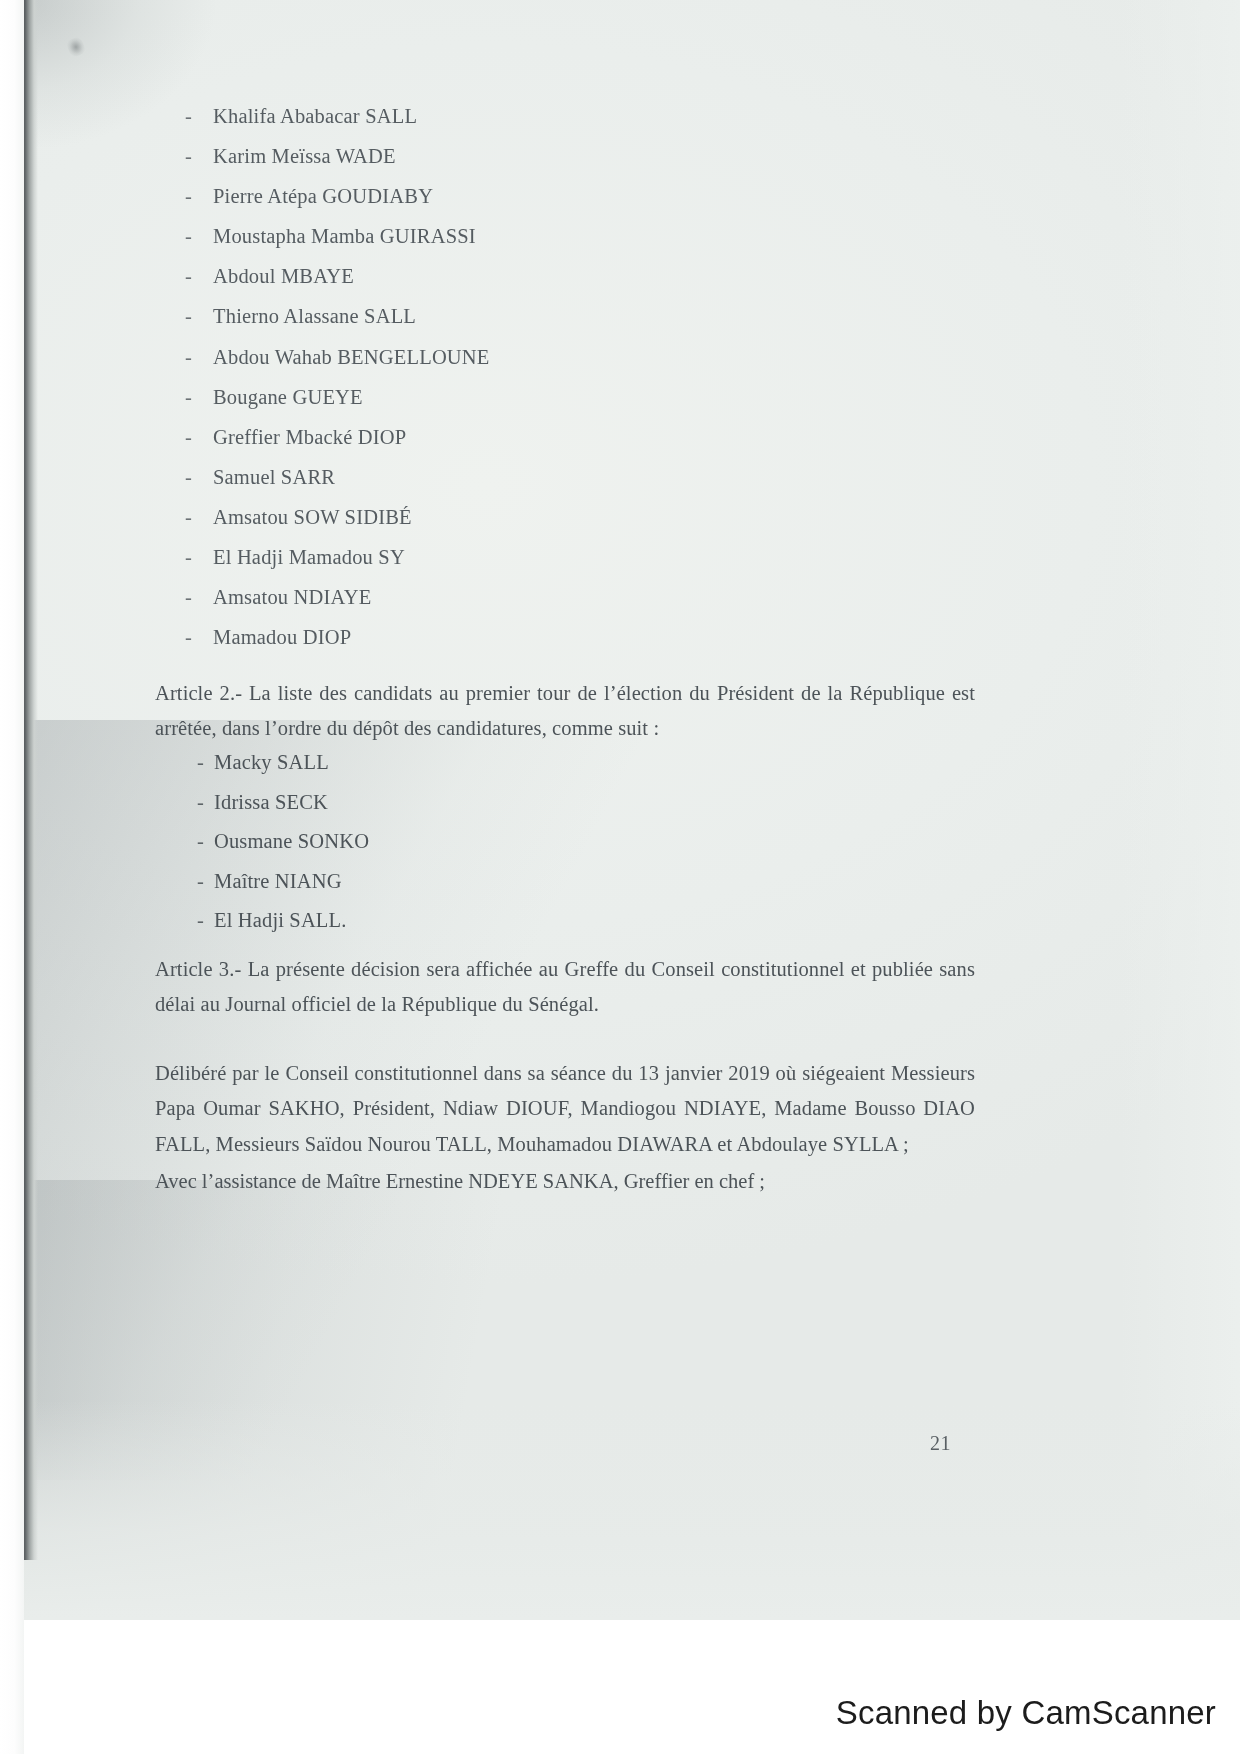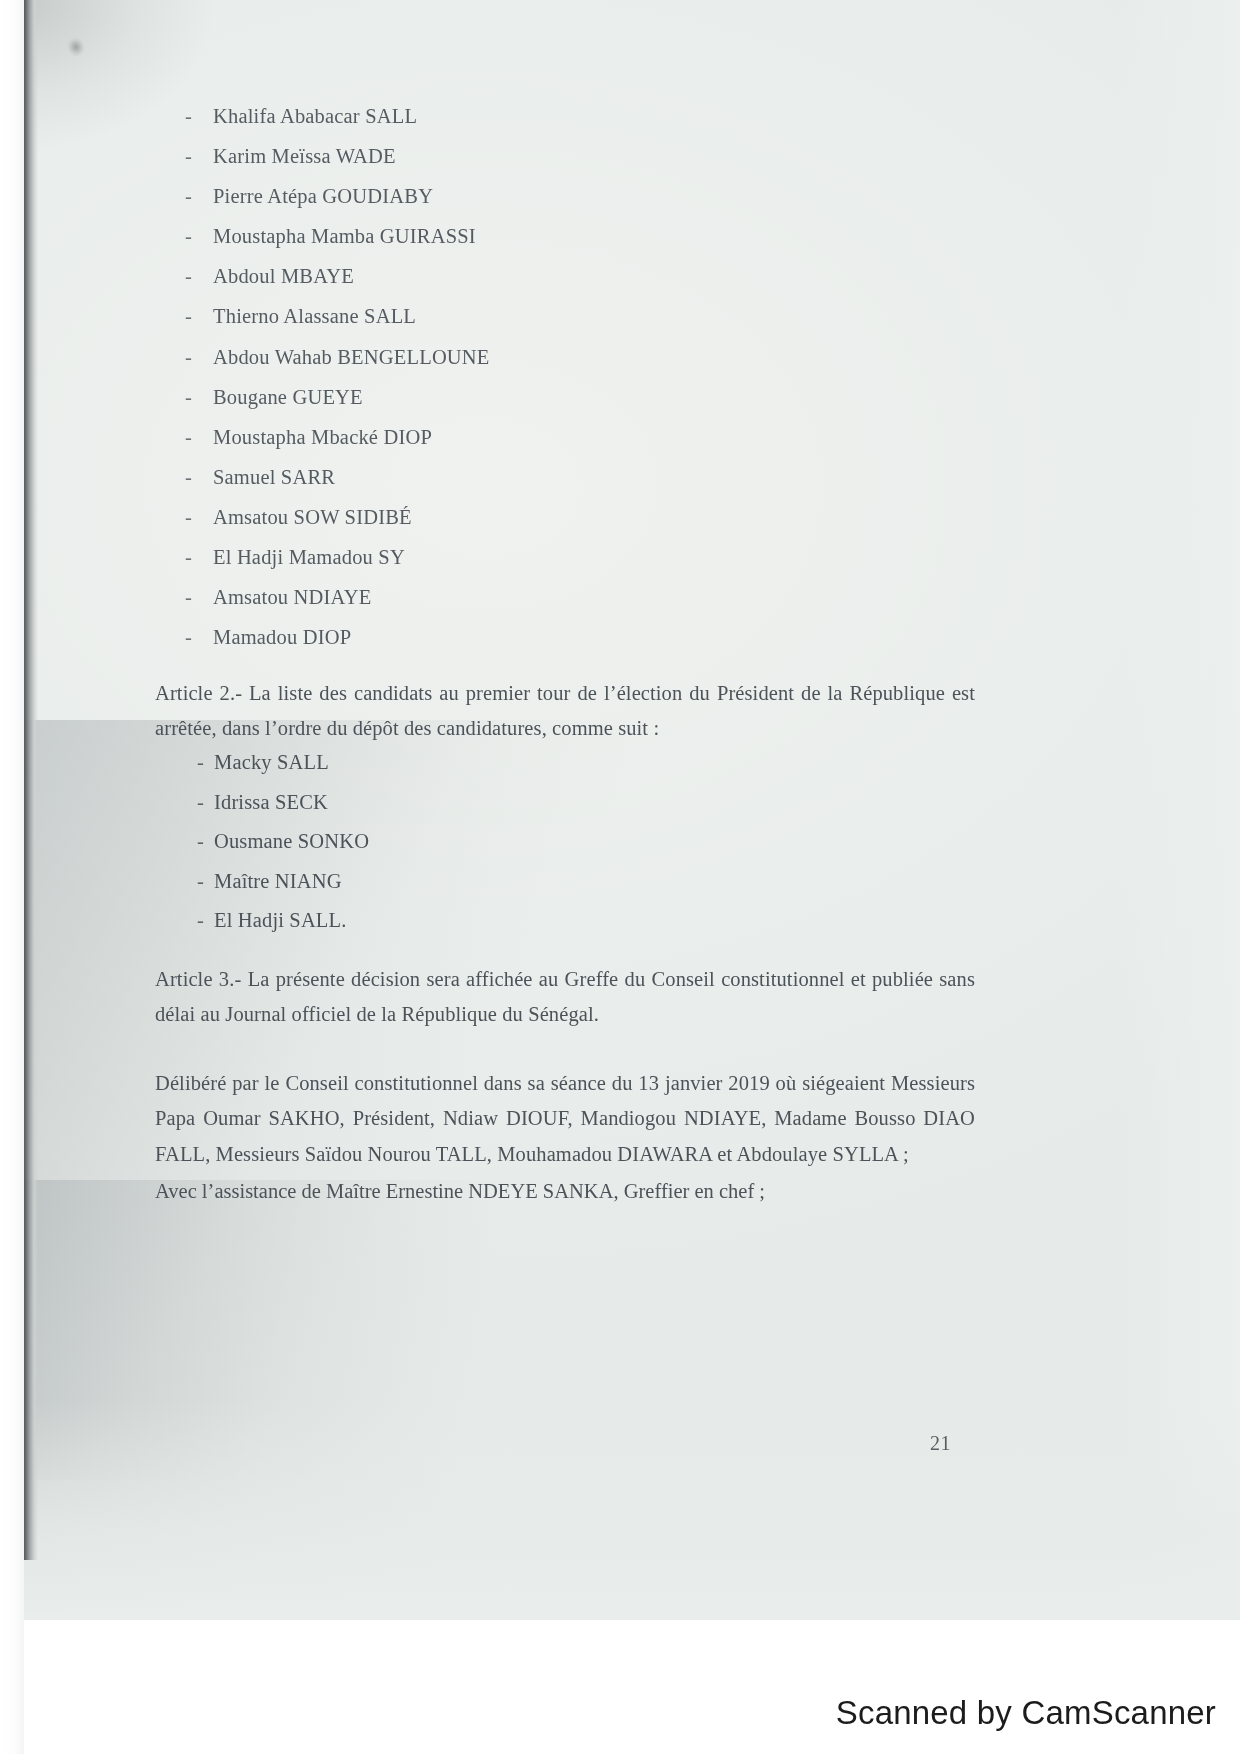--- a/index.html
+++ b/index.html
@@ -142,21 +142,21 @@
     font-size: 20.5px;
     color: #4c5358;
     letter-spacing: .15px;
   }
   .list-sub li .dash {
     width: 17px;
     flex: 0 0 17px;
     color: #5d6468;
   }
 
-  .block-art3 { margin-top: 31px; }
+  .block-art3 { margin-top: 21px; }
   .block-delib { margin-top: 34px; }
   .line-assist {
     margin: 2px 0 0 0;
     font-size: 20.5px;
     line-height: 1.72;
     color: #4c5358;
     text-align: left;
   }
 
   
@@ -225,21 +225,21 @@
       <li>
           <span class="dash">-</span>
           <span>Abdou Wahab BENGELLOUNE</span>
         </li>
       <li>
           <span class="dash">-</span>
           <span>Bougane GUEYE</span>
         </li>
       <li>
           <span class="dash">-</span>
-          <span>Moustapha Mbacké DIOP</span>
+          <span>Greffier Mbacké DIOP</span>
         </li>
       <li>
           <span class="dash">-</span>
           <span>Samuel SARR</span>
         </li>
       <li>
           <span class="dash">-</span>
           <span>Amsatou SOW SIDIBÉ</span>
         </li>
       <li>

